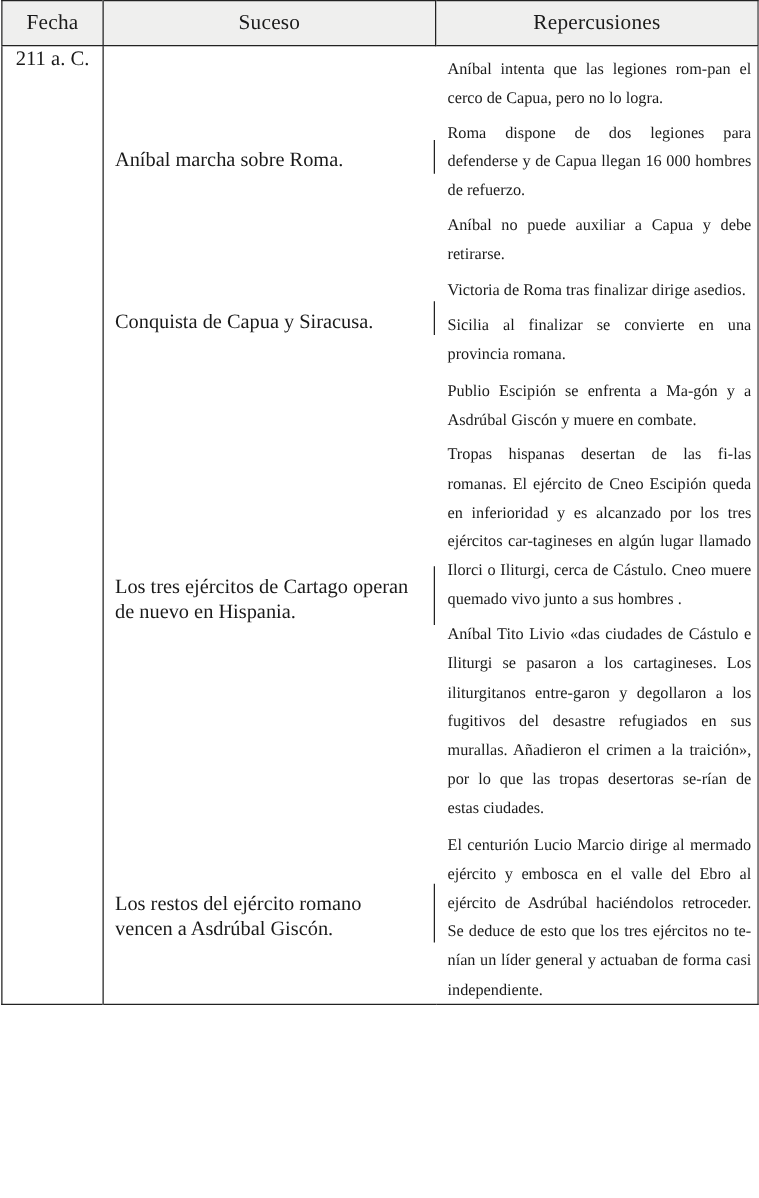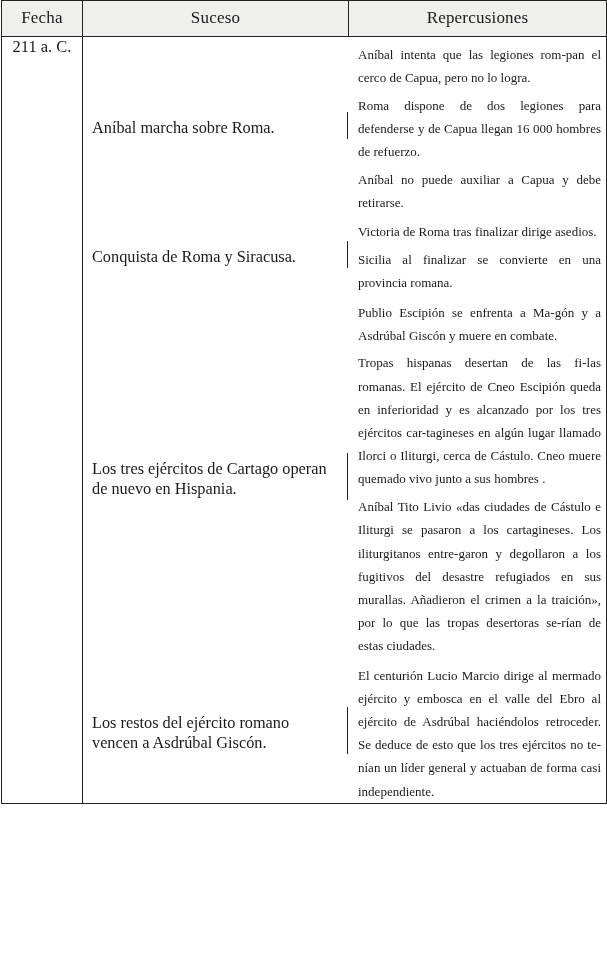--- a/index.html
+++ b/index.html
@@ -127,21 +127,21 @@
                   <p>Aníbal marcha sobre Roma.</p>
                 </div>
                 <div class="sub-reper">
                   <p>Aníbal intenta que las legiones rom-pan el cerco de Capua, pero no lo logra.</p>
                   <p>Roma dispone de dos legiones para defenderse y de Capua llegan 16 000 hombres de refuerzo.</p>
                   <p>Aníbal no puede auxiliar a Capua y debe retirarse.</p>
                 </div>
               </div>
               <div class="subrow">
                 <div class="sub-suceso">
-                  <p>Conquista de Roma y Siracusa.</p>
+                  <p>Conquista de Capua y Siracusa.</p>
                 </div>
                 <div class="sub-reper">
                   <p>Victoria de Roma tras finalizar dirige asedios.</p>
                   <p>Sicilia al finalizar se convierte en una provincia romana.</p>
                 </div>
               </div>
               <div class="subrow">
                 <div class="sub-suceso">
                   <p>Los tres ejércitos de Cartago operan de nuevo en Hispania.</p>
                 </div>

